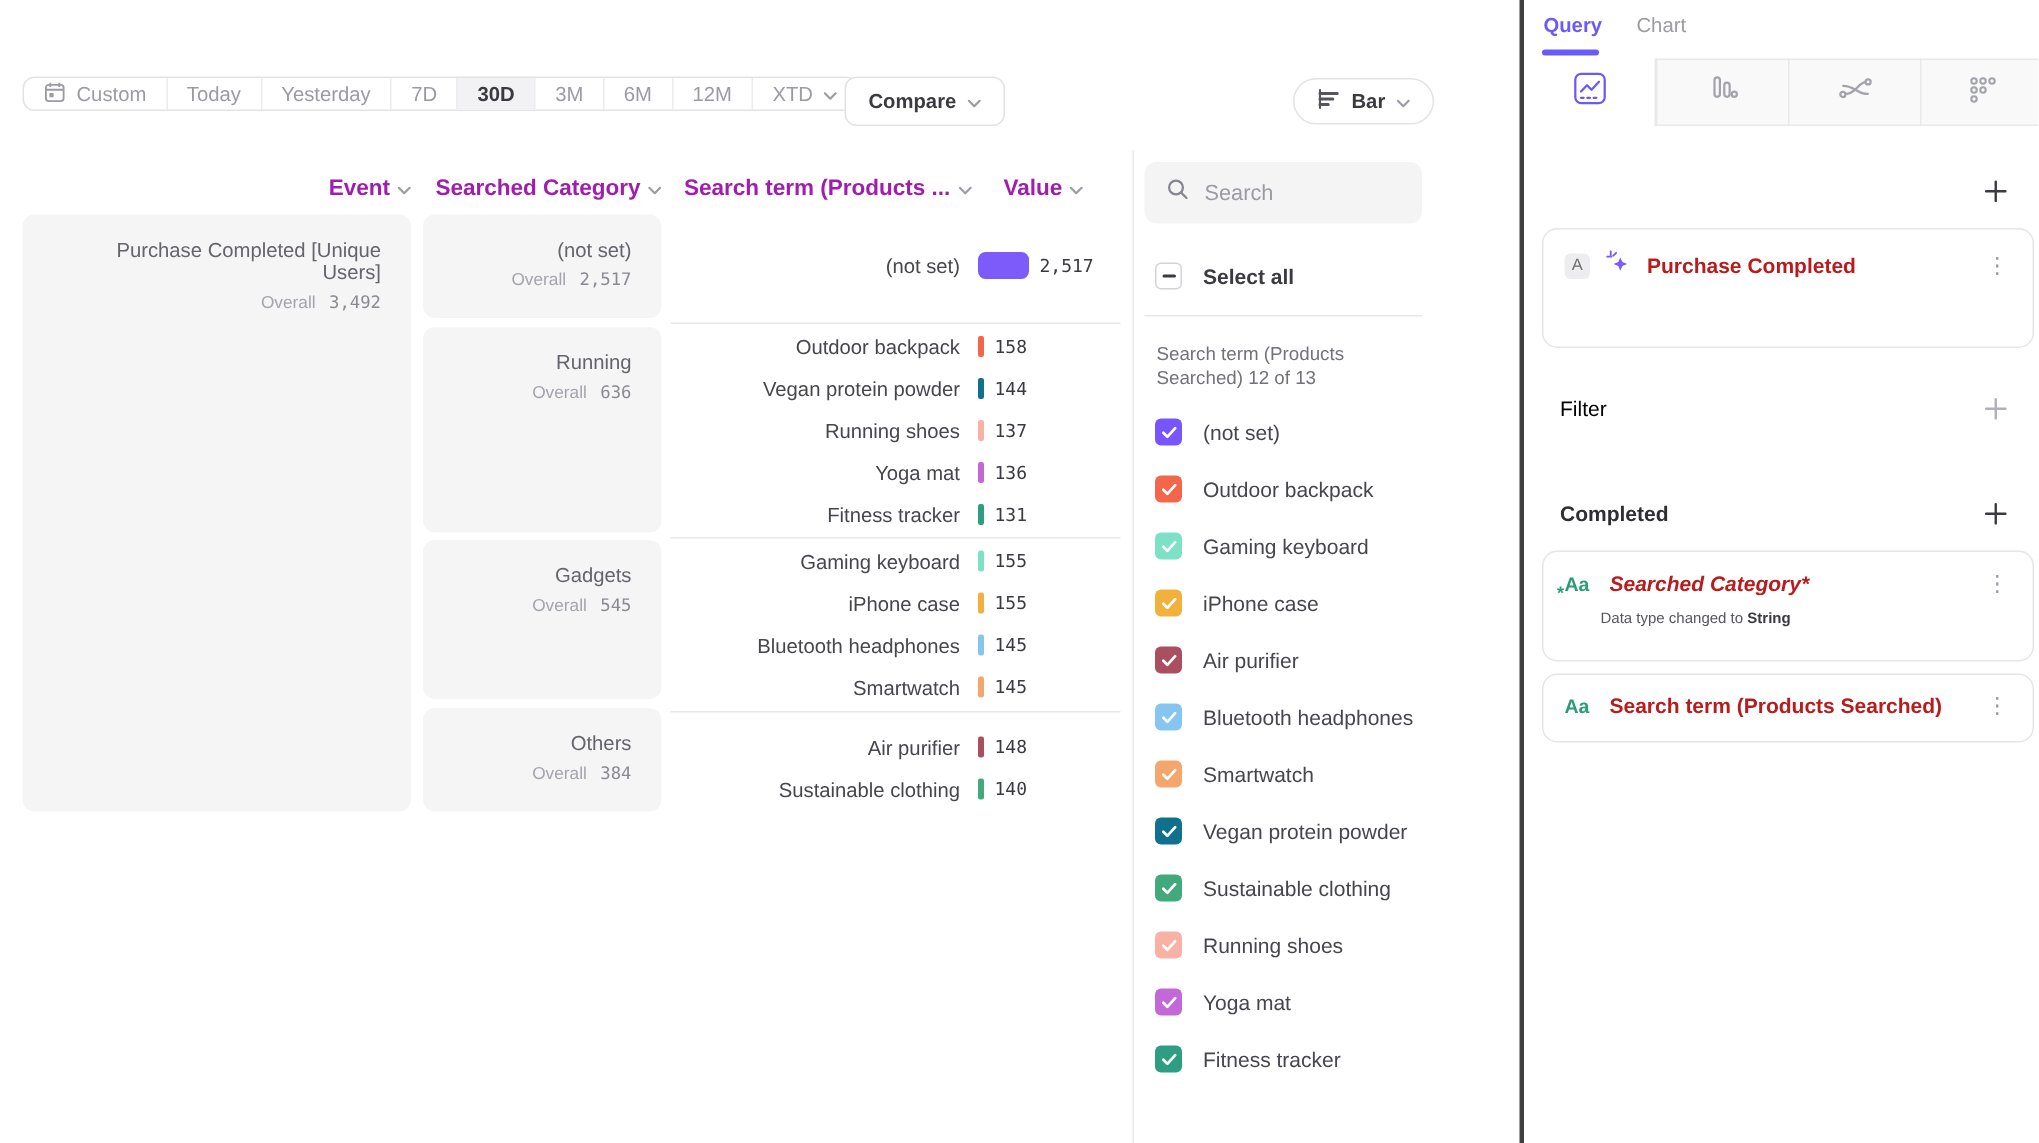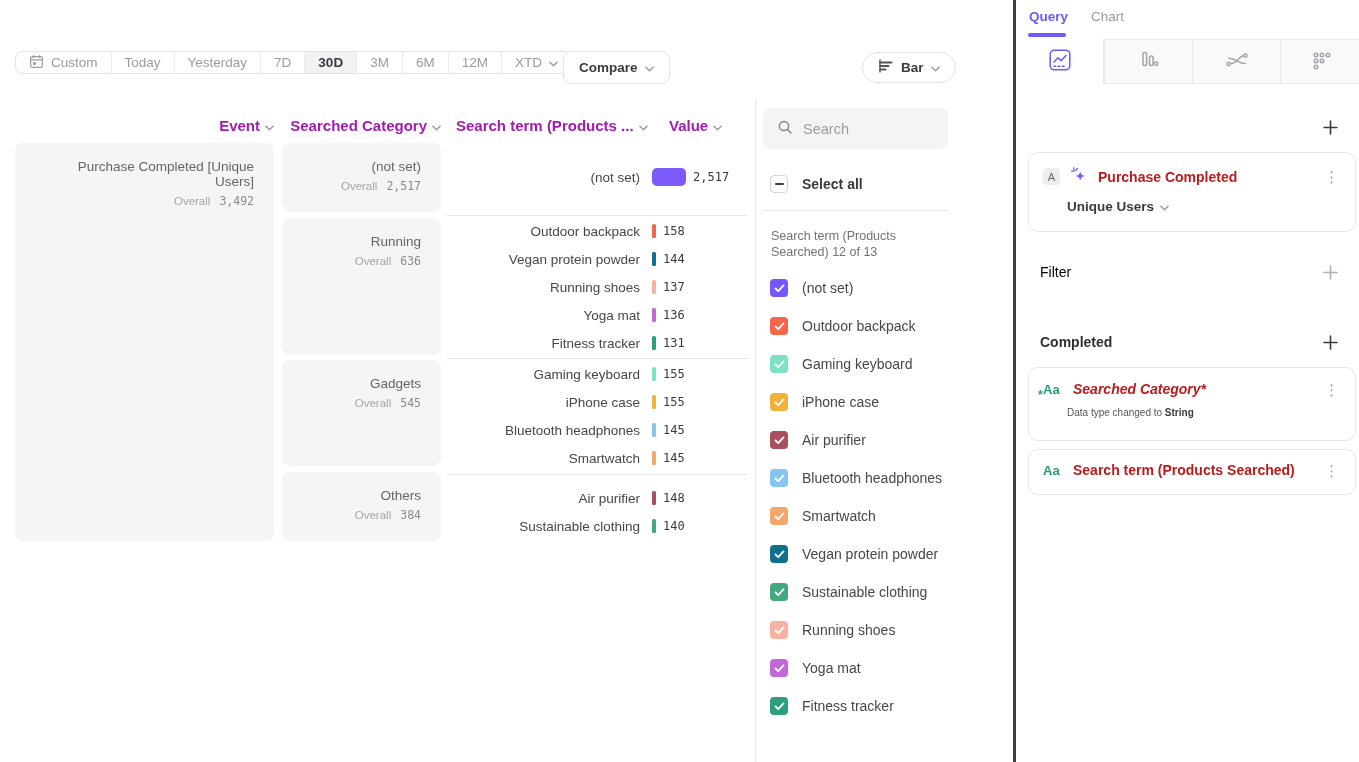--- a/index.html
+++ b/index.html
@@ -474,26 +474,20 @@
         <span class="badge-a">A</span>
         <span style="color:#7c5bfa; flex:0 0 18px;">
           <svg width="17" height="17" viewBox="0 0 16 16">
               <path d="M9.6 5.4l1.3 2.8 3 1.2-3 1.3-1.3 3-1.3-3-2.9-1.3 2.9-1.2z" fill="currentColor"></path>
               <path d="M3.6 1.6v2.6M1.4 4.8h2.6M7 2.4L5.2 4.2" fill="none" stroke="currentColor" stroke-width="1.2" stroke-linecap="round"></path>
             </svg>
         </span>
         <span class="card-title">Purchase Completed</span>
         <span class="kebab">⋮</span>
       </div>
-      <div class="subrow">
-        <span>Unique Users</span>
-        <span class="chev"><svg width="9" height="6" viewBox="0 0 10 6">
-              <path d="M1 1l4 4 4-4" fill="none" stroke="currentColor" stroke-width="1.6" stroke-linecap="round" stroke-linejoin="round"></path>
-            </svg></span>
-      </div>
     </div>
 
     <div class="sec-head dim" style="top:264px;">Filter</div>
     <div class="plus-btn dim" style="top:265px;">
       <svg width="15" height="15" viewBox="0 0 14 14" fill="none" stroke="currentColor" stroke-width="1.5" stroke-linecap="round">
           <path d="M7 1v12M1 7h12"></path>
         </svg>
     </div>
 
     <div class="sec-head" style="top:334px;">Completed</div>

